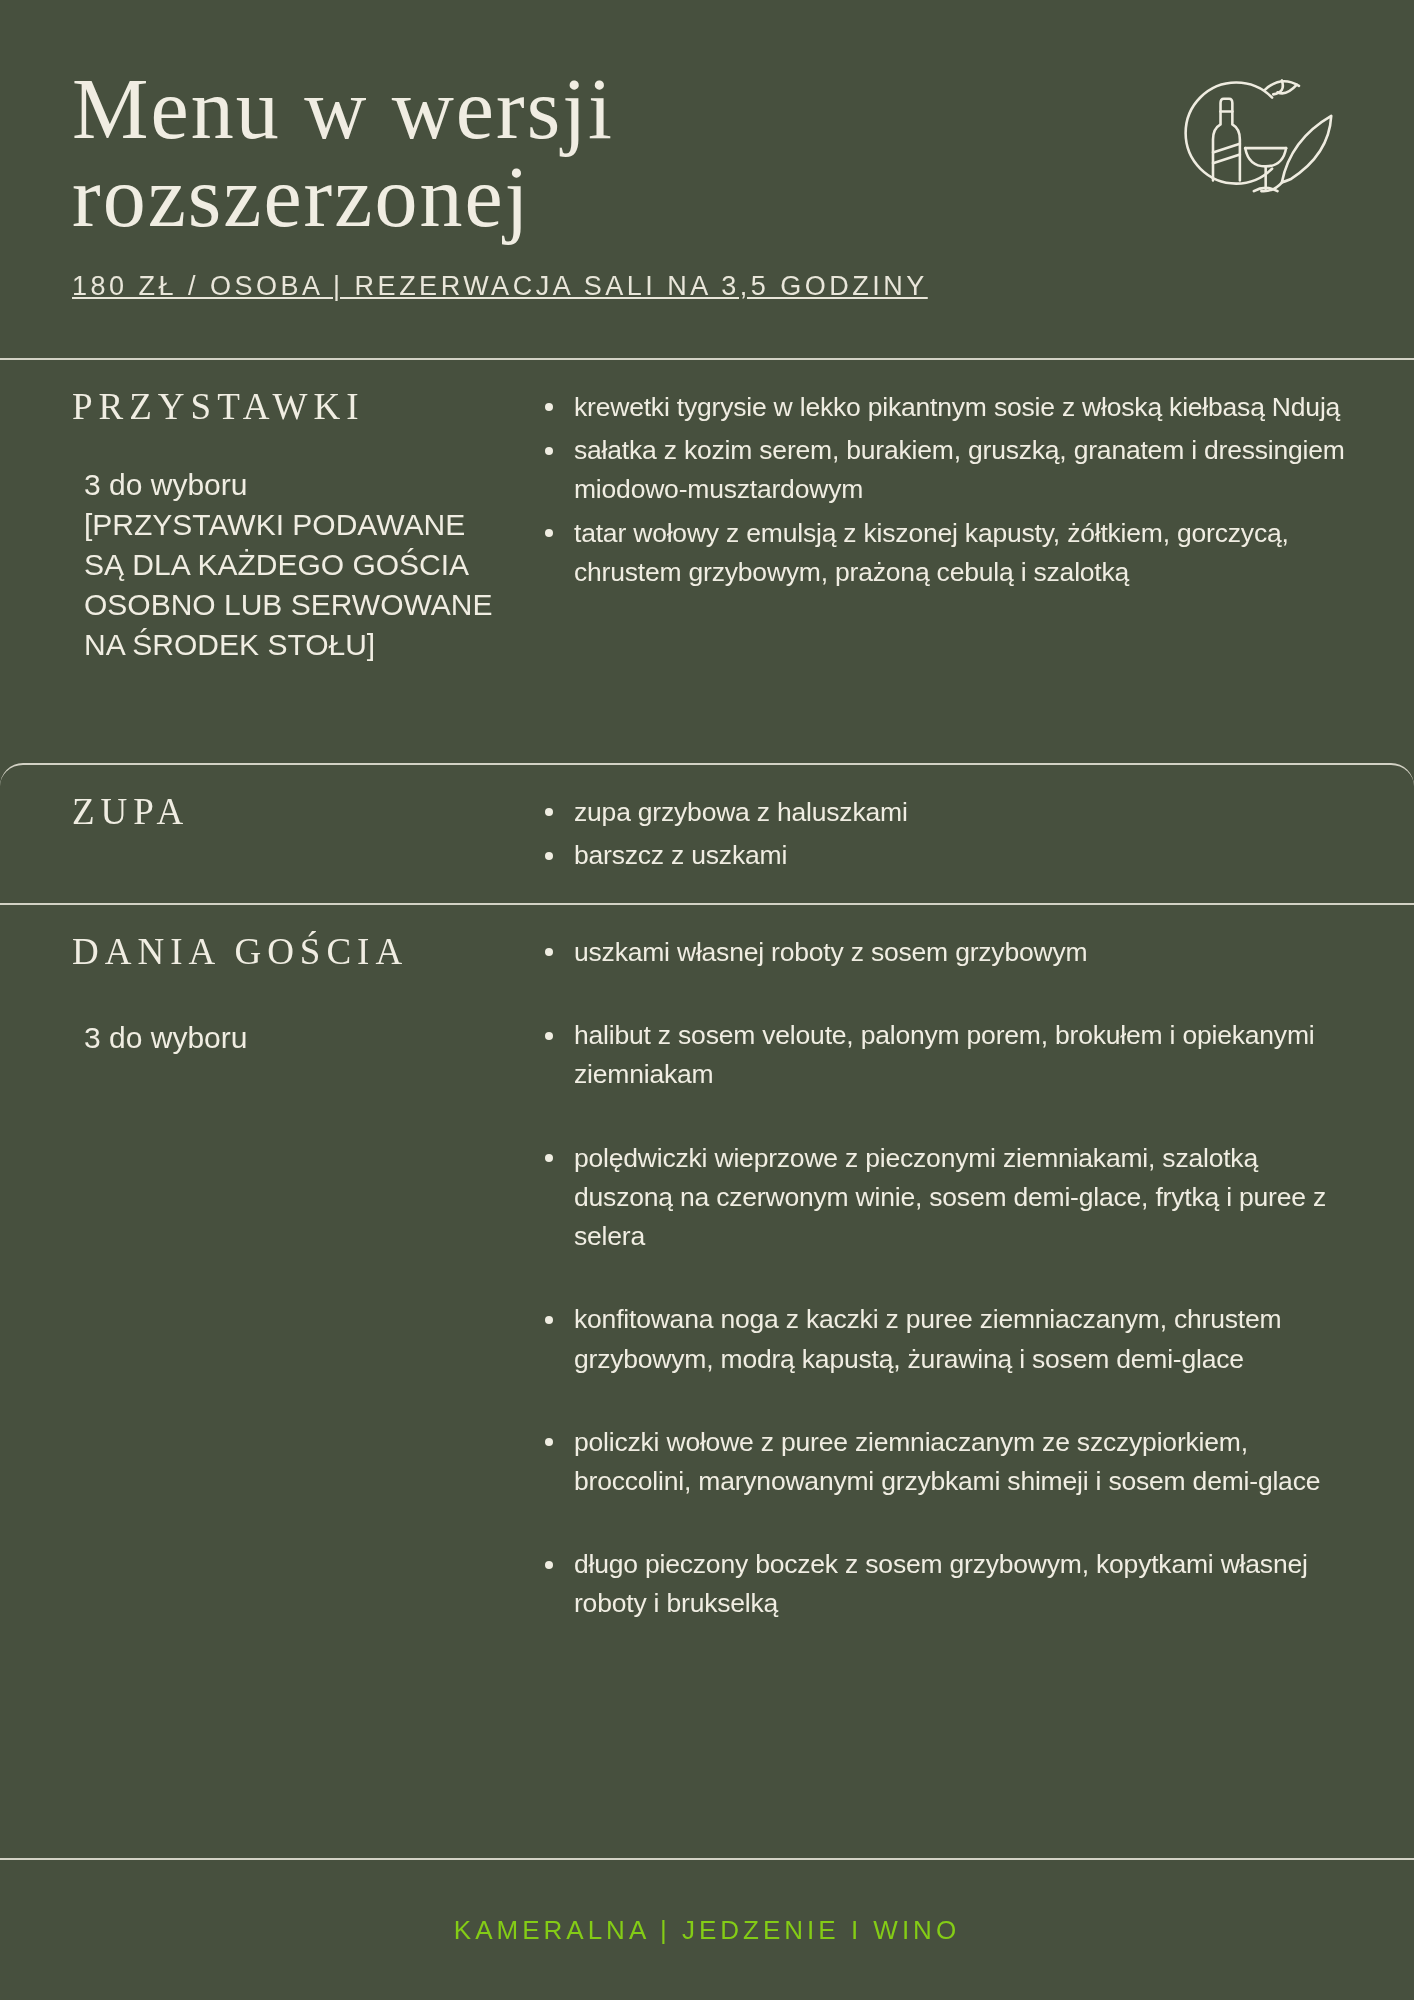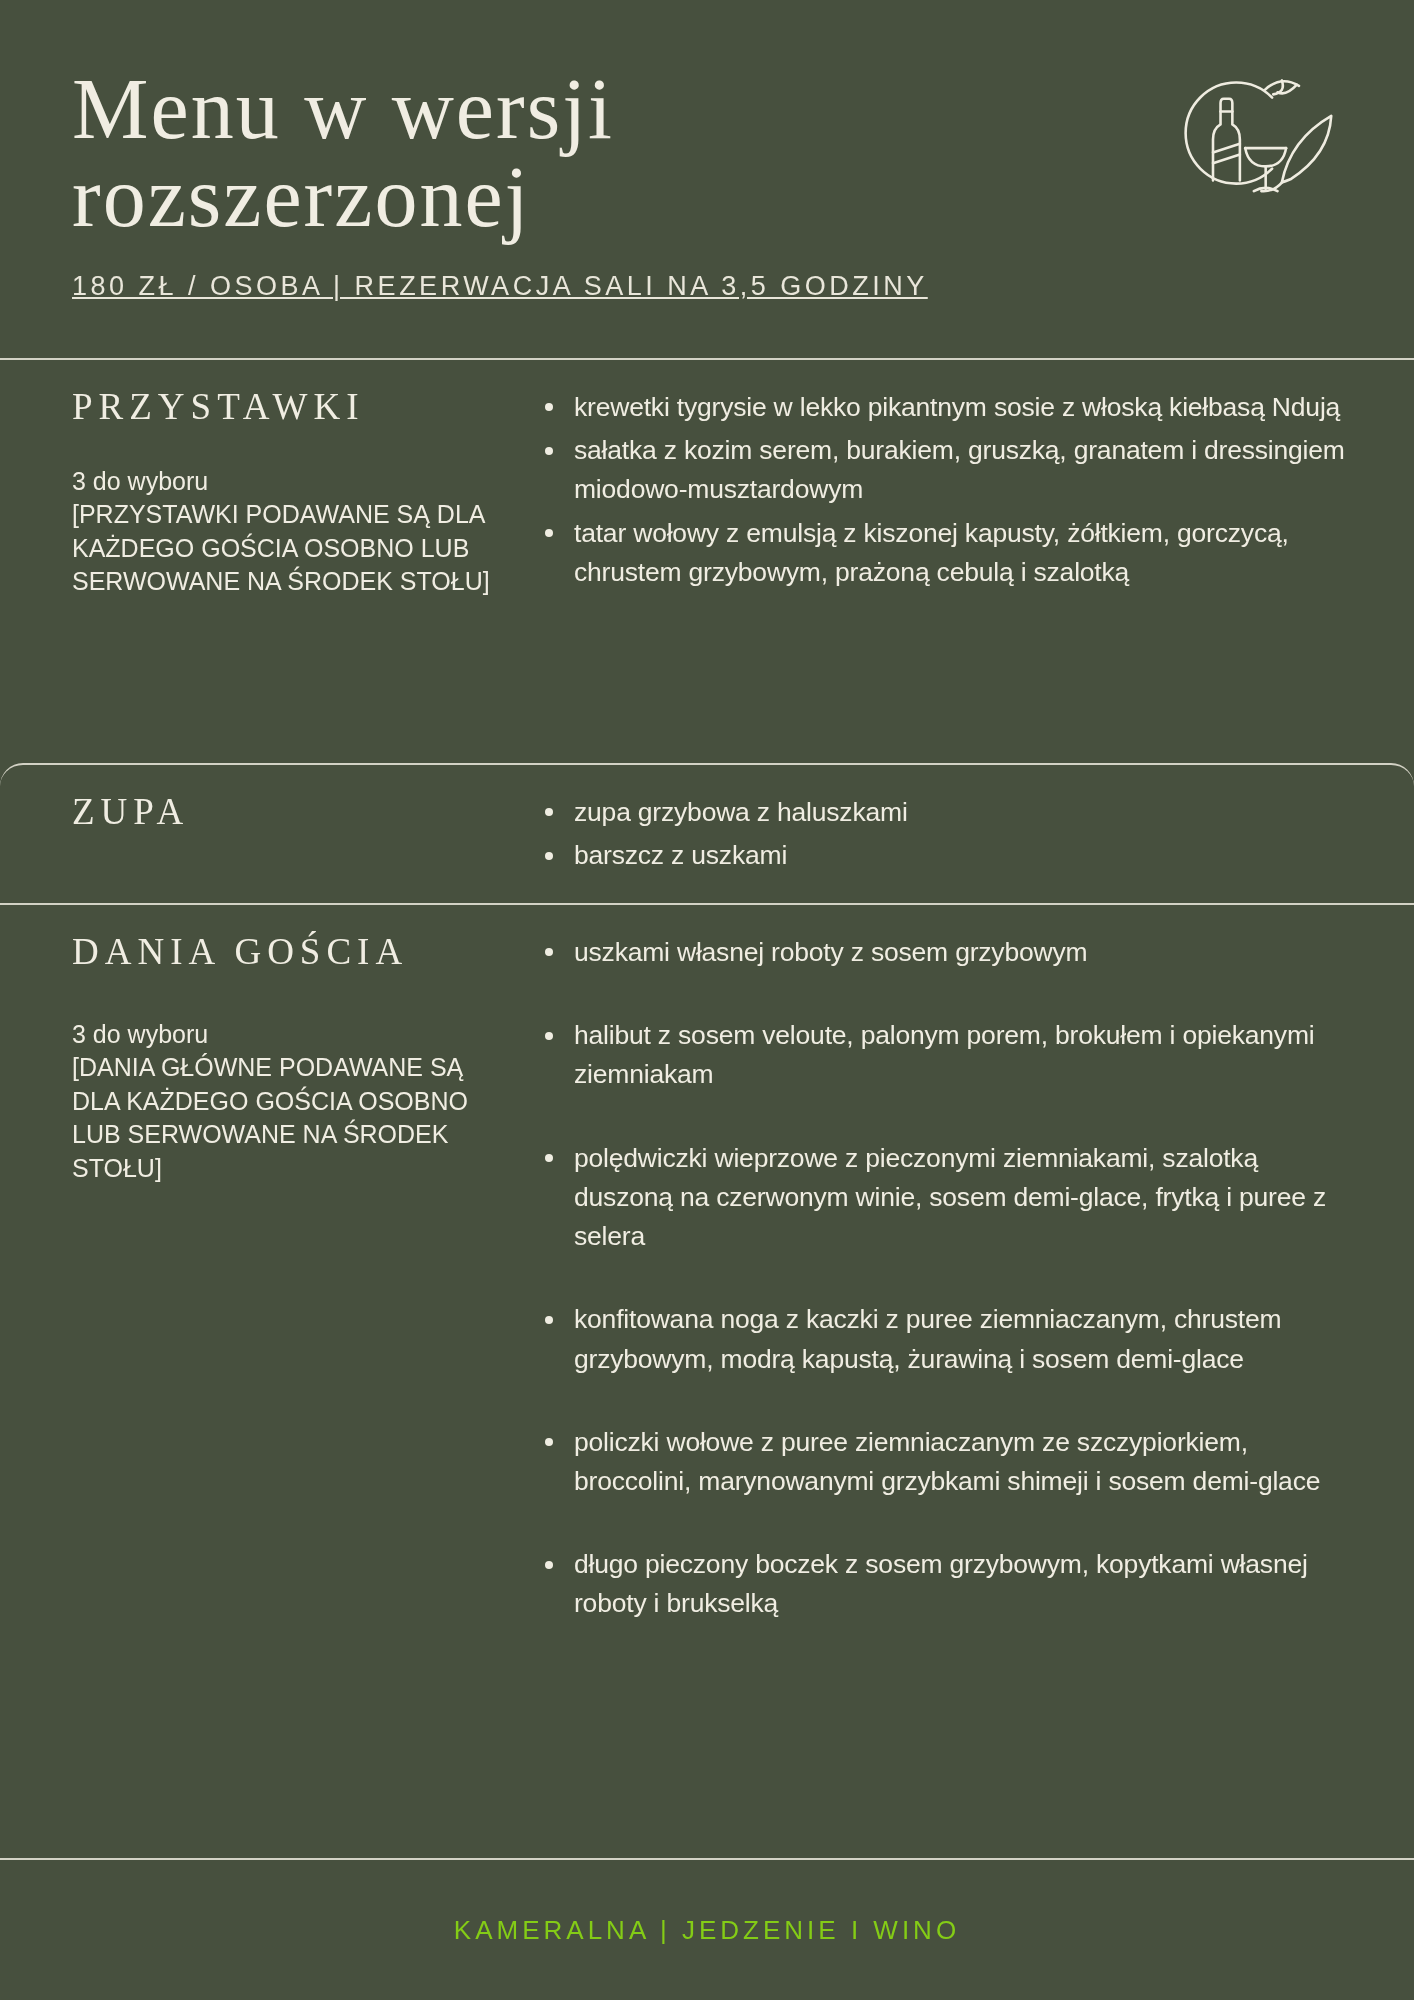--- a/index.html
+++ b/index.html
@@ -65,23 +65,24 @@
   .section-heading {
     font-family: "Liberation Serif", serif;
     font-weight: 400;
     font-size: 37px;
     letter-spacing: 6px;
     margin: 0;
     line-height: 1.15;
   }
   .section-note {
     margin-top: 36px;
-    font-size: 25px;
+    font-size: 30px;
     line-height: 1.34;
     max-width: 430px;
+    margin-left: 12px;
   }
   .section-note.tight { margin-top: 6px; }
   .note-count { display: block; }
   .note-detail { display: block; }
   .note-detail:empty { display: none; }
 
   ul.dish-list {
     list-style: none;
     margin: 2px 0 0 0;
     padding: 0;
@@ -183,21 +184,20 @@
         </ul>
     </div>
   </section>
 
   <section class="menu-section">
     <div class="section-inner">
       <div class="section-left">
         <h2 class="section-heading">DANIA GOŚCIA</h2>
         <div class="section-note">
           <span class="note-count">3 do wyboru</span>
-          <span class="note-detail">[DANIA GŁÓWNE PODAWANE SĄ DLA KAŻDEGO GOŚCIA OSOBNO LUB SERWOWANE NA ŚRODEK STOŁU]</span>
         </div>
       </div>
       <ul class="dish-list">
           <li>uszkami własnej roboty z sosem grzybowym</li>
           <li>halibut z sosem veloute, palonym porem, brokułem i opiekanymi ziemniakam</li>
           <li>polędwiczki wieprzowe z pieczonymi ziemniakami, szalotką duszoną na czerwonym winie, sosem demi-glace, frytką i puree z selera</li>
           <li>konfitowana noga z kaczki z puree ziemniaczanym, chrustem grzybowym, modrą kapustą, żurawiną i sosem demi-glace</li>
           <li>policzki wołowe z puree ziemniaczanym ze szczypiorkiem, broccolini, marynowanymi grzybkami shimeji i sosem demi-glace</li>
           <li>długo pieczony boczek z sosem grzybowym, kopytkami własnej roboty i brukselką</li>
         </ul>

